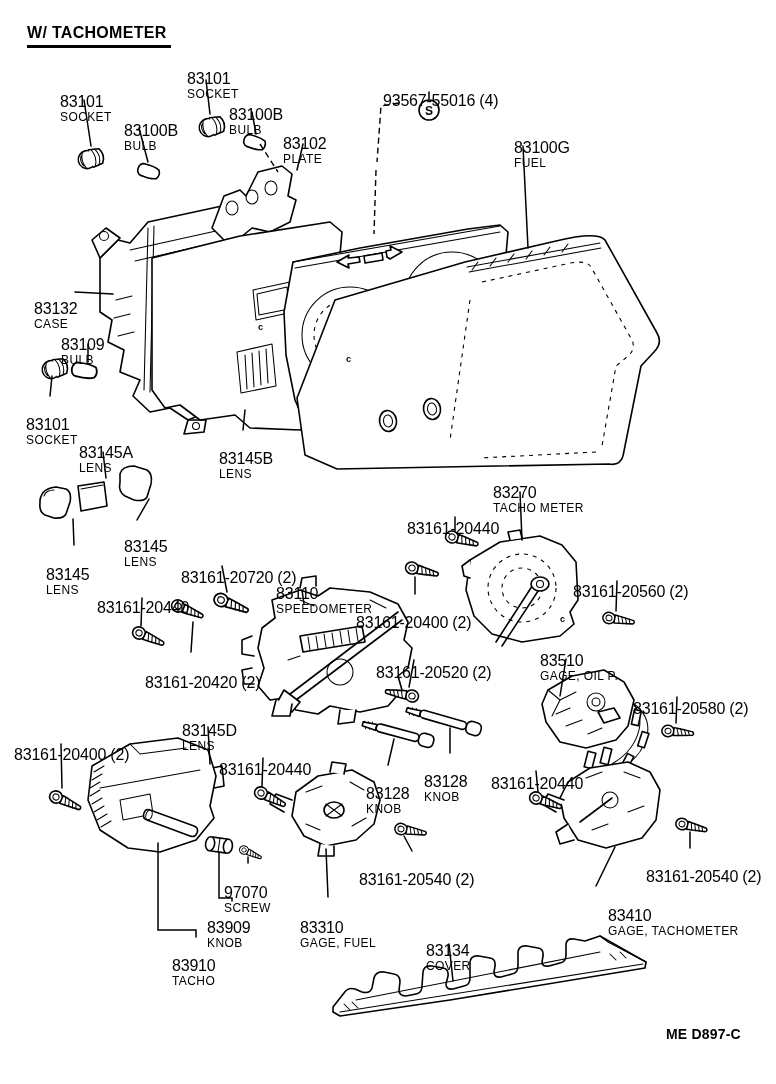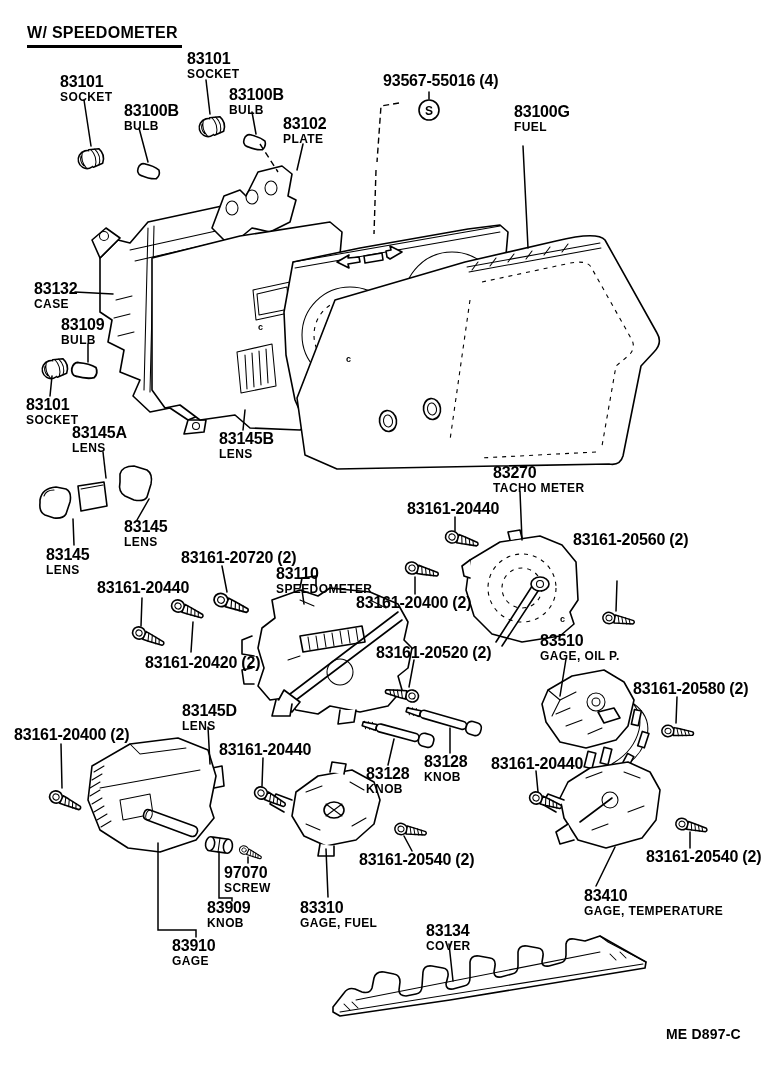--- a/index.html
+++ b/index.html
@@ -5,21 +5,21 @@
   html,body{margin:0;padding:0;background:#fff;}
   #canvas{position:relative;width:776px;height:1084px;background:#ffffff;
           font-family:"Liberation Sans",sans-serif;color:#000;overflow:hidden;}
   svg{position:absolute;left:0;top:0;}
   .art{stroke:#000;stroke-width:1.6;fill:none;stroke-linejoin:round;stroke-linecap:round;}
   .artw{stroke:#000;stroke-width:1.6;fill:#fff;stroke-linejoin:round;stroke-linecap:round;}
   .thin{stroke:#000;stroke-width:1.05;fill:none;stroke-linejoin:round;stroke-linecap:round;}
   .lead{stroke:#000;stroke-width:1.5;fill:none;stroke-linecap:round;}
   .dash{stroke:#000;stroke-width:1.4;fill:none;stroke-dasharray:6 4;}
   .dashf{stroke:#000;stroke-width:1.1;fill:none;stroke-dasharray:4 5;}
-  .plabel{position:absolute;font-weight:bold;white-space:nowrap;line-height:1;}
+  .plabel{position:absolute;font-weight:normal;white-space:nowrap;line-height:1;margin-top:20px;}
   .plabel .num{display:block;font-size:16px;letter-spacing:-0.2px;}
   .plabel .sub{display:block;font-size:12px;letter-spacing:0.4px;margin-top:1px;}
   #title{position:absolute;left:27px;top:24px;font-size:16px;font-weight:bold;
          letter-spacing:0.3px;border-bottom:3px solid #000;padding:0 4px 3px 0;}
   #docnum{position:absolute;left:666px;top:1026px;font-size:14px;font-weight:bold;letter-spacing:0.2px;}
   .stext{font-size:12px;font-weight:bold;font-family:"Liberation Sans",sans-serif;}
   .ctext{font-size:9px;font-weight:bold;font-family:"Liberation Sans",sans-serif;}
 </style>
 </head>
 <body>
@@ -299,21 +299,21 @@
 
   <g>
     <circle cx="429" cy="110" r="10" class="art"></circle>
     <text x="429" y="114.5" text-anchor="middle" class="stext">S</text>
   </g>
   <text x="258" y="330" class="ctext">c</text>
   <text x="346" y="362" class="ctext">c</text>
   <text x="560" y="622" class="ctext">c</text>
 </svg>
 
-<div id="title">W/ SPEEDOMETER</div>
+<div id="title">W/ TACHOMETER</div>
 
 <div class="plabel" style="left:60px;top:74px">
       <span class="num">83101</span>
       <span class="sub">SOCKET</span>
     </div>
 <div class="plabel" style="left:124px;top:103px">
       <span class="num">83100B</span>
       <span class="sub">BULB</span>
     </div>
 <div class="plabel" style="left:187px;top:51px">
@@ -324,37 +324,37 @@
       <span class="num">83100B</span>
       <span class="sub">BULB</span>
     </div>
 <div class="plabel" style="left:283px;top:116px">
       <span class="num">83102</span>
       <span class="sub">PLATE</span>
     </div>
 <div class="plabel" style="left:383px;top:73px">
       <span class="num">93567-55016 (4)</span>
     </div>
-<div class="plabel" style="left:514px;top:104px">
+<div class="plabel" style="left:514px;top:120px">
       <span class="num">83100G</span>
       <span class="sub">FUEL</span>
     </div>
 <div class="plabel" style="left:34px;top:281px">
       <span class="num">83132</span>
       <span class="sub">CASE</span>
     </div>
 <div class="plabel" style="left:61px;top:317px">
       <span class="num">83109</span>
       <span class="sub">BULB</span>
     </div>
 <div class="plabel" style="left:26px;top:397px">
       <span class="num">83101</span>
       <span class="sub">SOCKET</span>
     </div>
-<div class="plabel" style="left:72px;top:425px">
+<div class="plabel" style="left:79px;top:425px">
       <span class="num">83145A</span>
       <span class="sub">LENS</span>
     </div>
 <div class="plabel" style="left:219px;top:431px">
       <span class="num">83145B</span>
       <span class="sub">LENS</span>
     </div>
 <div class="plabel" style="left:124px;top:519px">
       <span class="num">83145</span>
       <span class="sub">LENS</span>
@@ -376,21 +376,21 @@
 <div class="plabel" style="left:493px;top:465px">
       <span class="num">83270</span>
       <span class="sub">TACHO METER</span>
     </div>
 <div class="plabel" style="left:407px;top:501px">
       <span class="num">83161-20440</span>
     </div>
 <div class="plabel" style="left:356px;top:595px">
       <span class="num">83161-20400 (2)</span>
     </div>
-<div class="plabel" style="left:573px;top:532px">
+<div class="plabel" style="left:573px;top:564px">
       <span class="num">83161-20560 (2)</span>
     </div>
 <div class="plabel" style="left:376px;top:645px">
       <span class="num">83161-20520 (2)</span>
     </div>
 <div class="plabel" style="left:540px;top:633px">
       <span class="num">83510</span>
       <span class="sub">GAGE, OIL P.</span>
     </div>
 <div class="plabel" style="left:633px;top:681px">
@@ -416,38 +416,38 @@
 <div class="plabel" style="left:424px;top:754px">
       <span class="num">83128</span>
       <span class="sub">KNOB</span>
     </div>
 <div class="plabel" style="left:491px;top:756px">
       <span class="num">83161-20440</span>
     </div>
 <div class="plabel" style="left:646px;top:849px">
       <span class="num">83161-20540 (2)</span>
     </div>
-<div class="plabel" style="left:584px;top:888px">
+<div class="plabel" style="left:608px;top:888px">
       <span class="num">83410</span>
-      <span class="sub">GAGE, TEMPERATURE</span>
+      <span class="sub">GAGE, TACHOMETER</span>
     </div>
 <div class="plabel" style="left:359px;top:852px">
       <span class="num">83161-20540 (2)</span>
     </div>
 <div class="plabel" style="left:224px;top:865px">
       <span class="num">97070</span>
       <span class="sub">SCREW</span>
     </div>
 <div class="plabel" style="left:207px;top:900px">
       <span class="num">83909</span>
       <span class="sub">KNOB</span>
     </div>
 <div class="plabel" style="left:172px;top:938px">
       <span class="num">83910</span>
-      <span class="sub">GAGE</span>
+      <span class="sub">TACHO</span>
     </div>
 <div class="plabel" style="left:300px;top:900px">
       <span class="num">83310</span>
       <span class="sub">GAGE, FUEL</span>
     </div>
 <div class="plabel" style="left:426px;top:923px">
       <span class="num">83134</span>
       <span class="sub">COVER</span>
     </div>
 

